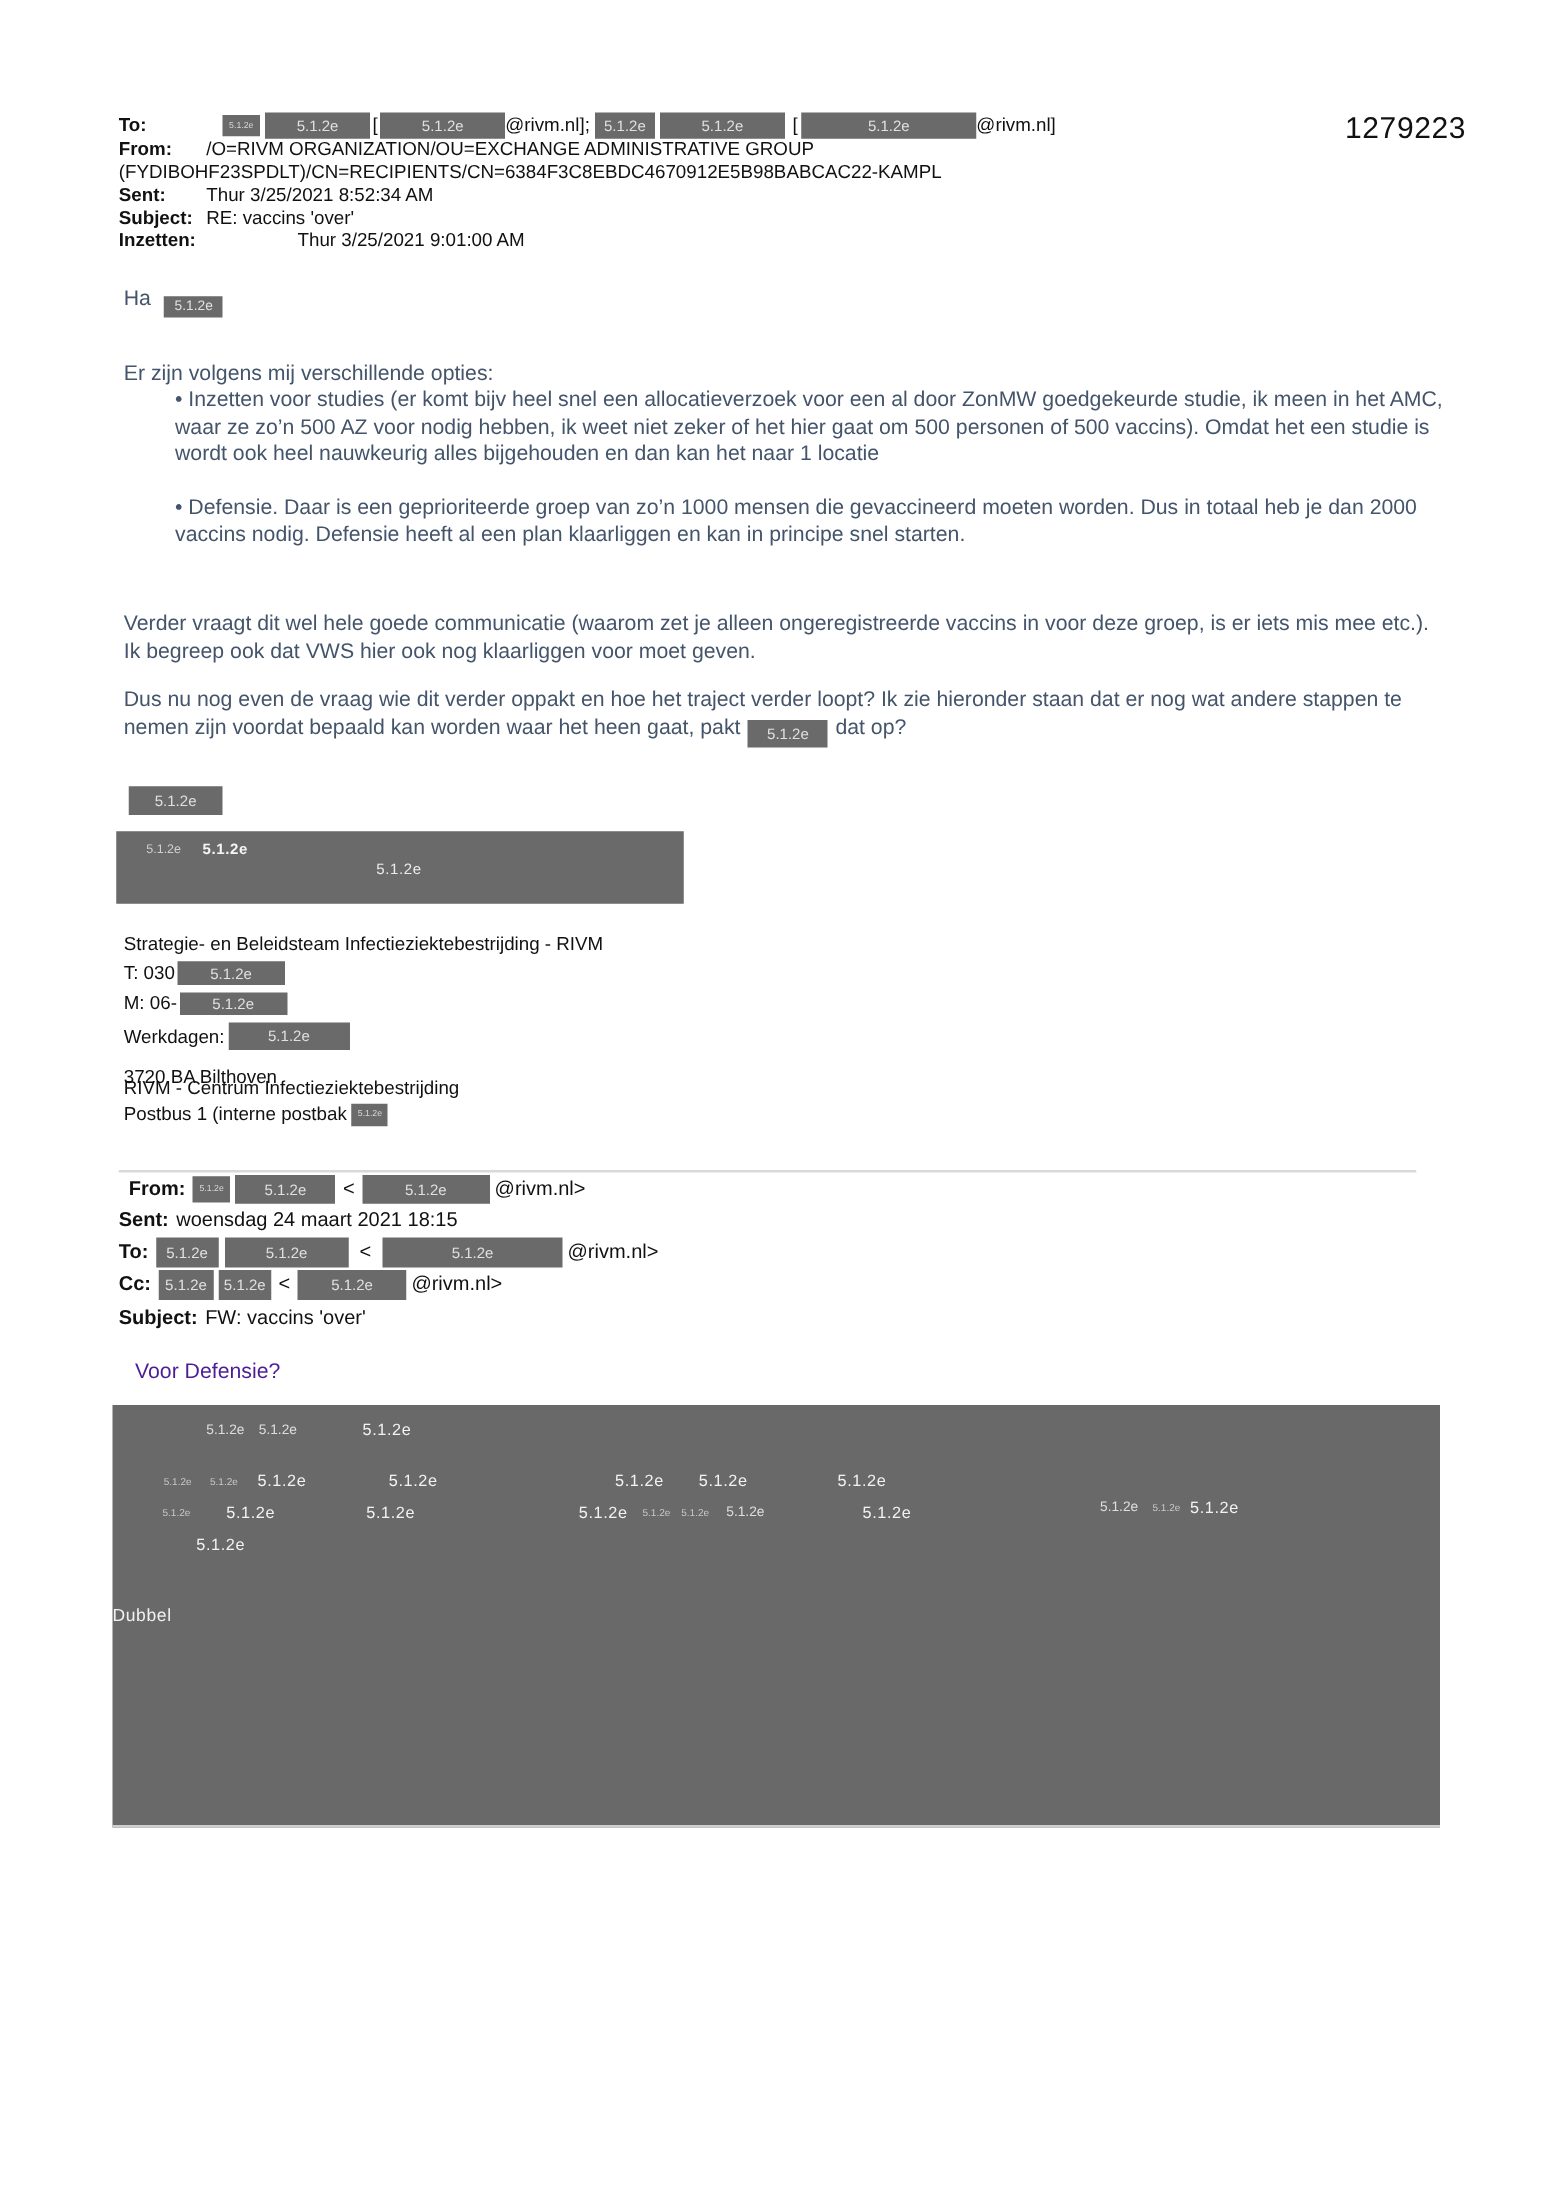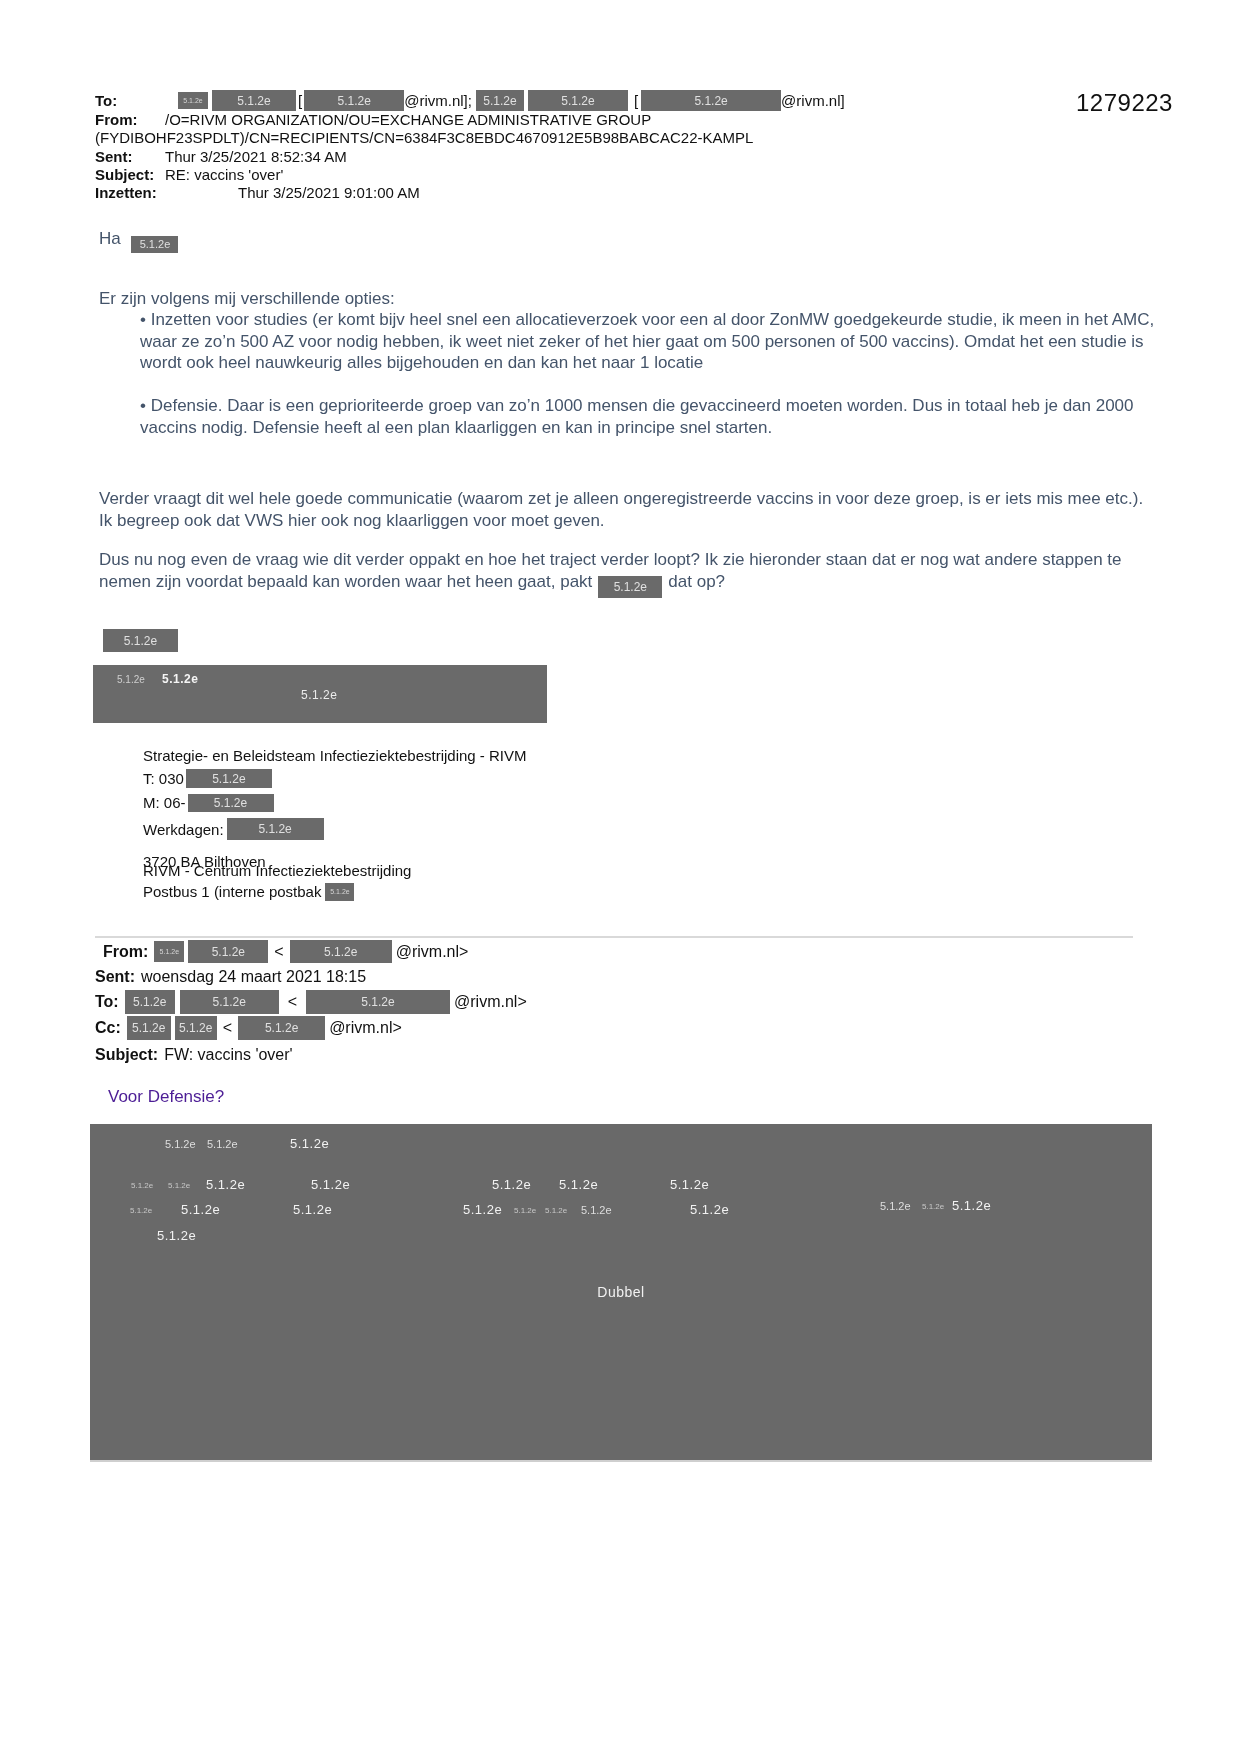--- a/index.html
+++ b/index.html
@@ -21,38 +21,38 @@
     vertical-align:middle;flex:0 0 auto;
   }
   .rbox.tinytxt{font-size:7px;color:#d6d6d6;}
   
   .btxt{color:#44546a;font-size:17px;line-height:21.5px;width:1046px;left:99px;}
   .bullet{padding-left:41px;}
   .inline-rbox{display:inline-flex;align-items:center;justify-content:center;
     background:#6a6a6a;color:#e0e0e0;font-size:12px;vertical-align:-4px;
     width:64px;height:22px;margin:0 6px;}
   
-  .sigtxt{color:#111;font-size:15px;line-height:19px;white-space:nowrap;display:flex;align-items:center;margin-left:44px;}
+  .sigtxt{color:#111;font-size:15px;line-height:19px;white-space:nowrap;display:flex;align-items:center;}
   .sigblock{background:#6a6a6a;}
   .sigblock span{position:absolute;white-space:nowrap;}
   .sb-tiny{font-size:10px;color:#cfcfcf;}
   .sb-bold{font-size:12px;color:#f5f5f5;font-weight:bold;letter-spacing:0.5px;}
   .sb-mid{font-size:12px;color:#ececec;letter-spacing:0.5px;}
   
   .sepline{background:#d9d9d9;height:2px;}
   
   .h2row{left:95px;font-size:16px;line-height:22px;white-space:nowrap;display:flex;align-items:center;color:#111;}
   .h2lbl{font-weight:bold;margin-right:6px;}
   
   .bigblock{background:#696969;border-bottom:2px solid #cfcfcf;}
   .bigblock span{position:absolute;white-space:nowrap;}
   .bl-t{font-size:8px;color:#c8c8c8;}
   .bl-s{font-size:11px;color:#dedede;}
   .bl-m{font-size:13px;color:#f2f2f2;letter-spacing:0.5px;}
-  .dubbel{left:0;right:0;text-align:center;font-size:14px;color:#f2f2f2;letter-spacing:0.5px;}
+  .dubbel{left:0;right:0;font-size:14px;color:#f2f2f2;letter-spacing:0.5px;}
 </style>
 </head>
 <body>
 
 <div class="page">
 
   <div class="abs docnum" style="left:1076px;top:58px;margin-top:31px;">1279223</div>
 
   <div class="abs hrow" style="top:90px;">
     <span class="hlbl" style="width:83px;">To:</span>

